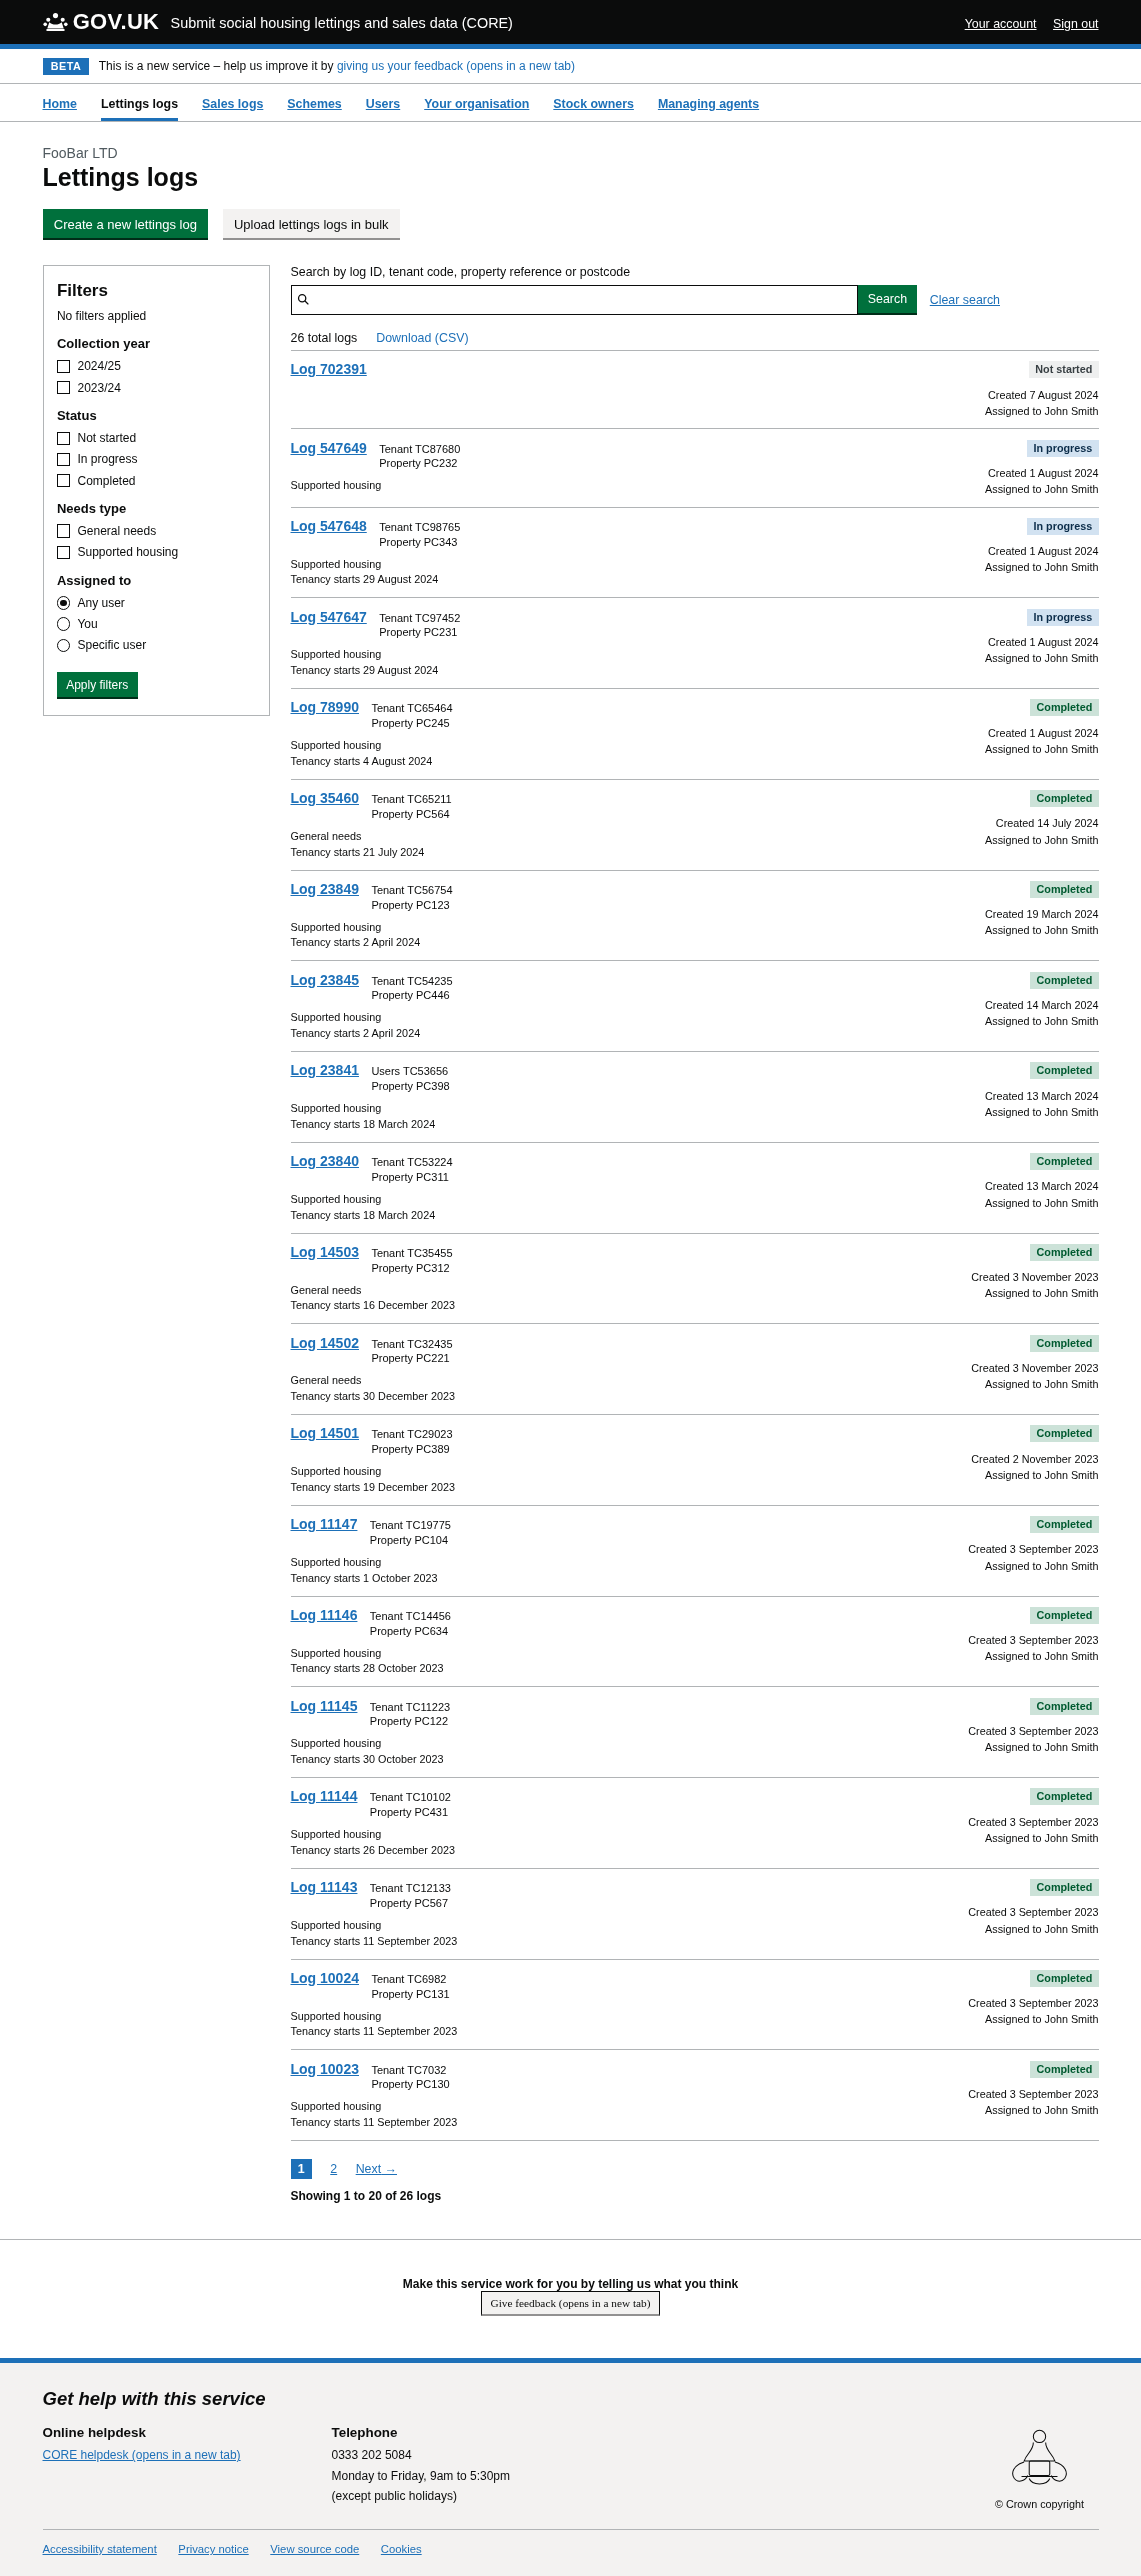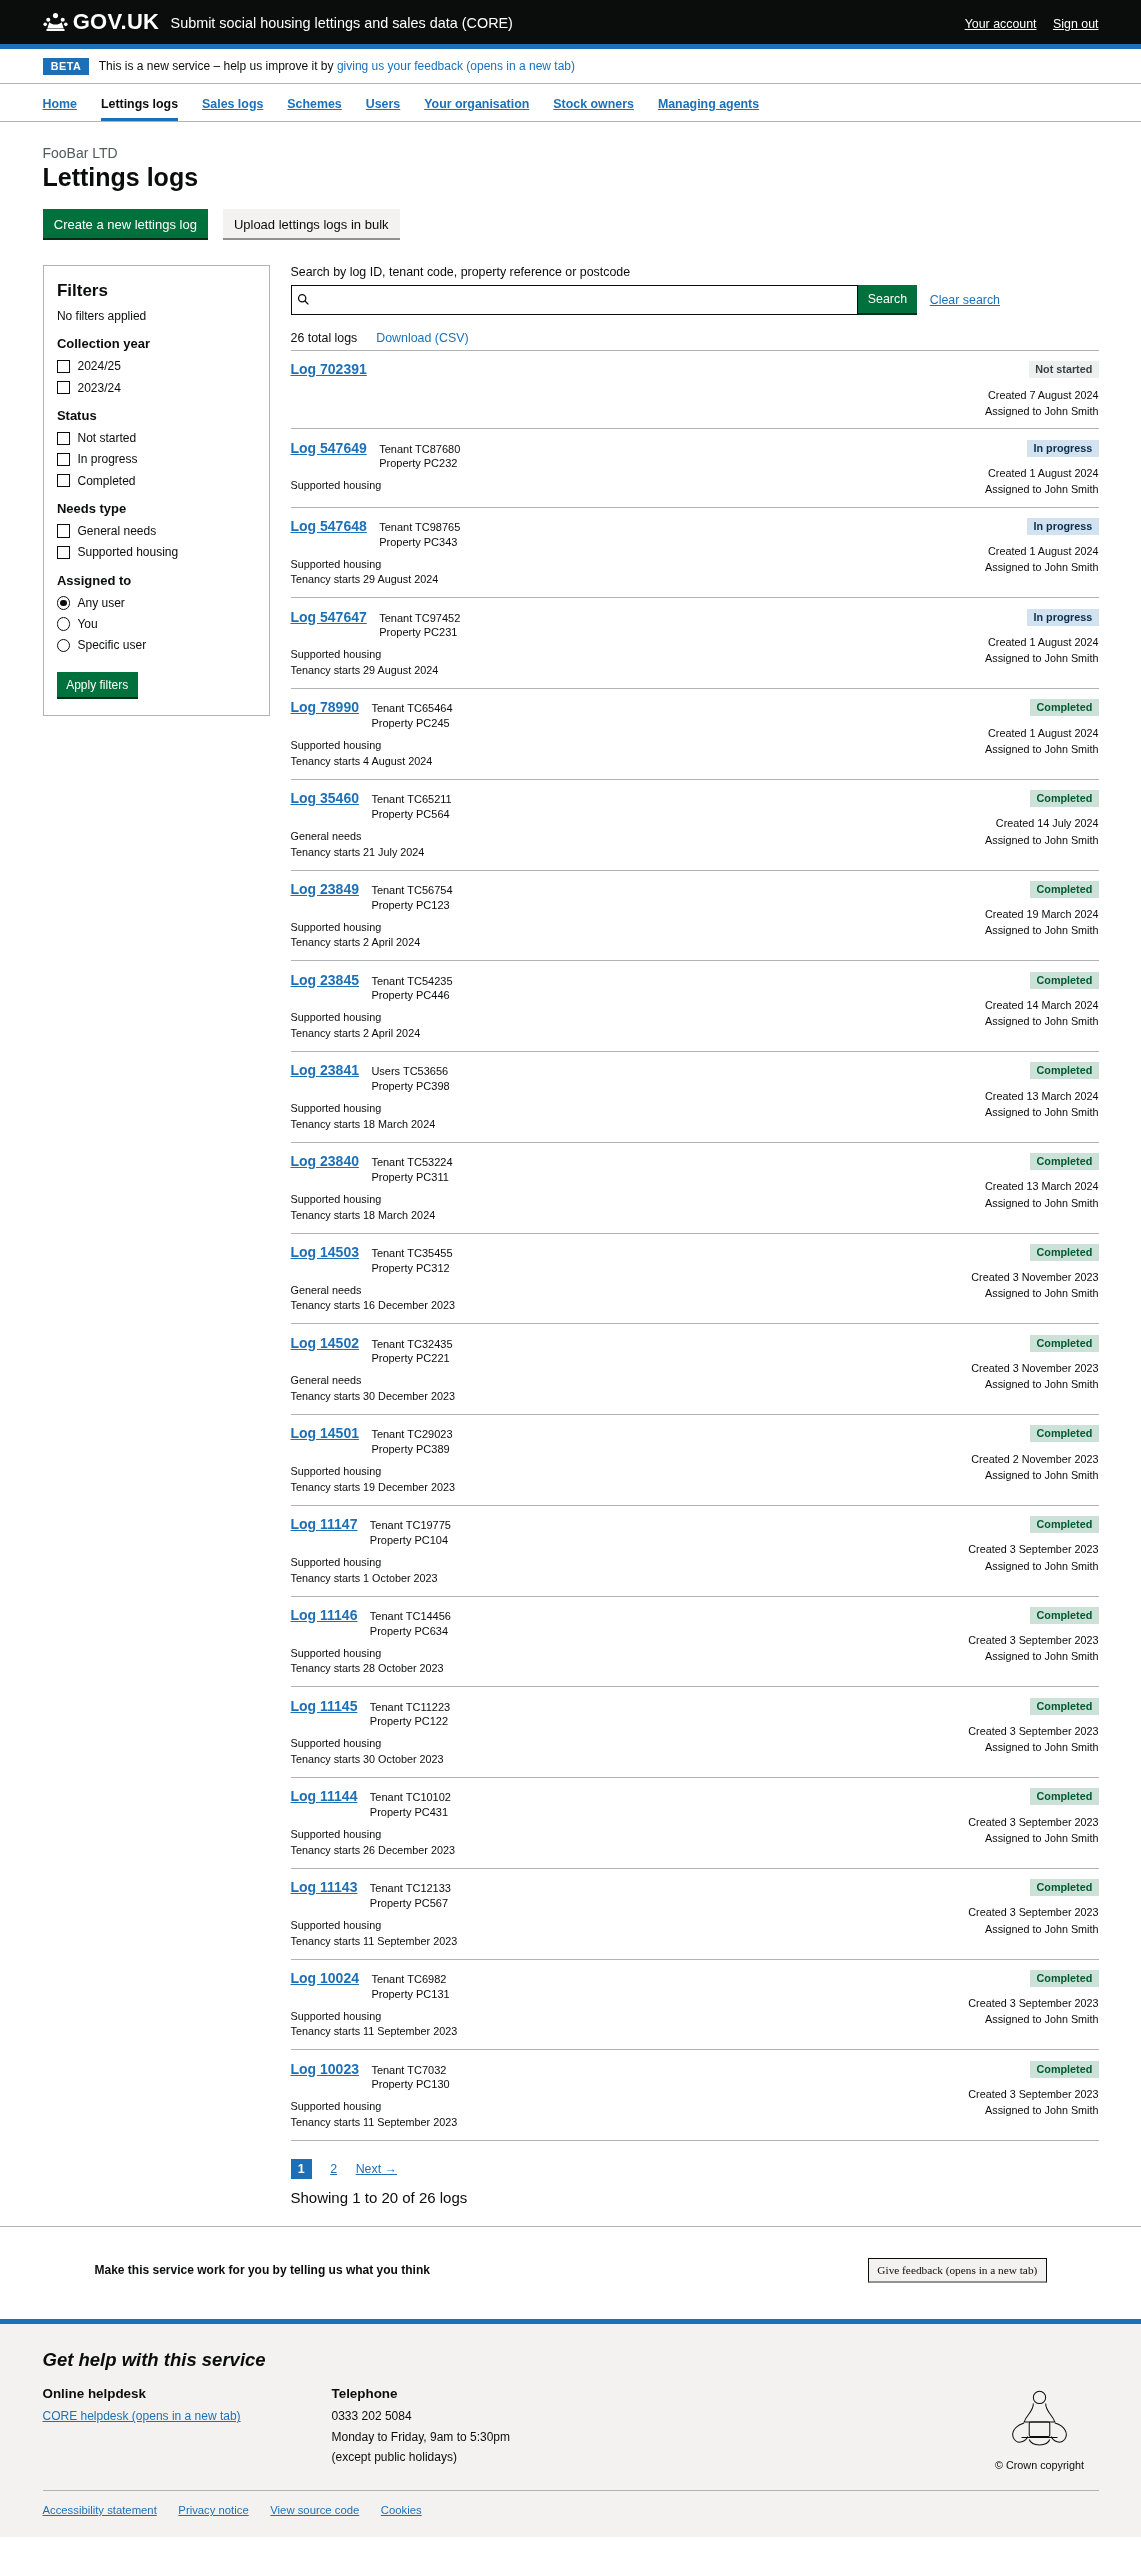--- a/index.html
+++ b/index.html
@@ -251,31 +251,32 @@
   
   .pagination { display: flex; align-items: center; gap: 11.3px; margin: 17.5px 0 10.3px 0; }
   .page-num {
     font-size: 12.4px; color: #1d70b8; text-decoration: underline; cursor: pointer;
     padding: 3.1px 7.2px;
   }
   .page-num.current {
     background: #1d70b8; color: #fff; text-decoration: none; font-weight: bold;
   }
   .page-next { font-size: 12.4px; color: #1d70b8; text-decoration: underline; cursor: pointer; }
-  .showing { font-size: 15px; margin-bottom: 20px; }
+  .showing { font-size: 12px; margin-bottom: 36px; font-weight: bold; }
 
   
   .feedback-band {
     border-top: 1px solid #b1b4b6;
     padding: 20.6px 0;
   }
   .feedback-inner {
-    width: 1056px; margin: 10px auto;
+    width: 1056px; margin: 16px auto;
     display: flex; align-items: center; justify-content: space-between;
     padding: 0 52px;
+    flex-direction: column;
   }
   .feedback-text { font-size: 12px; font-weight: bold; }
   .feedback-btn {
     background: #f3f2f1; color: #0b0c0c;
     border: 1px solid #0b0c0c;
     border-bottom: 2.1px solid #929191;
     font-size: 11.3px; padding: 5.2px 8.2px; cursor: pointer; font-family: Liberation Serif, serif;
   }
 
   

